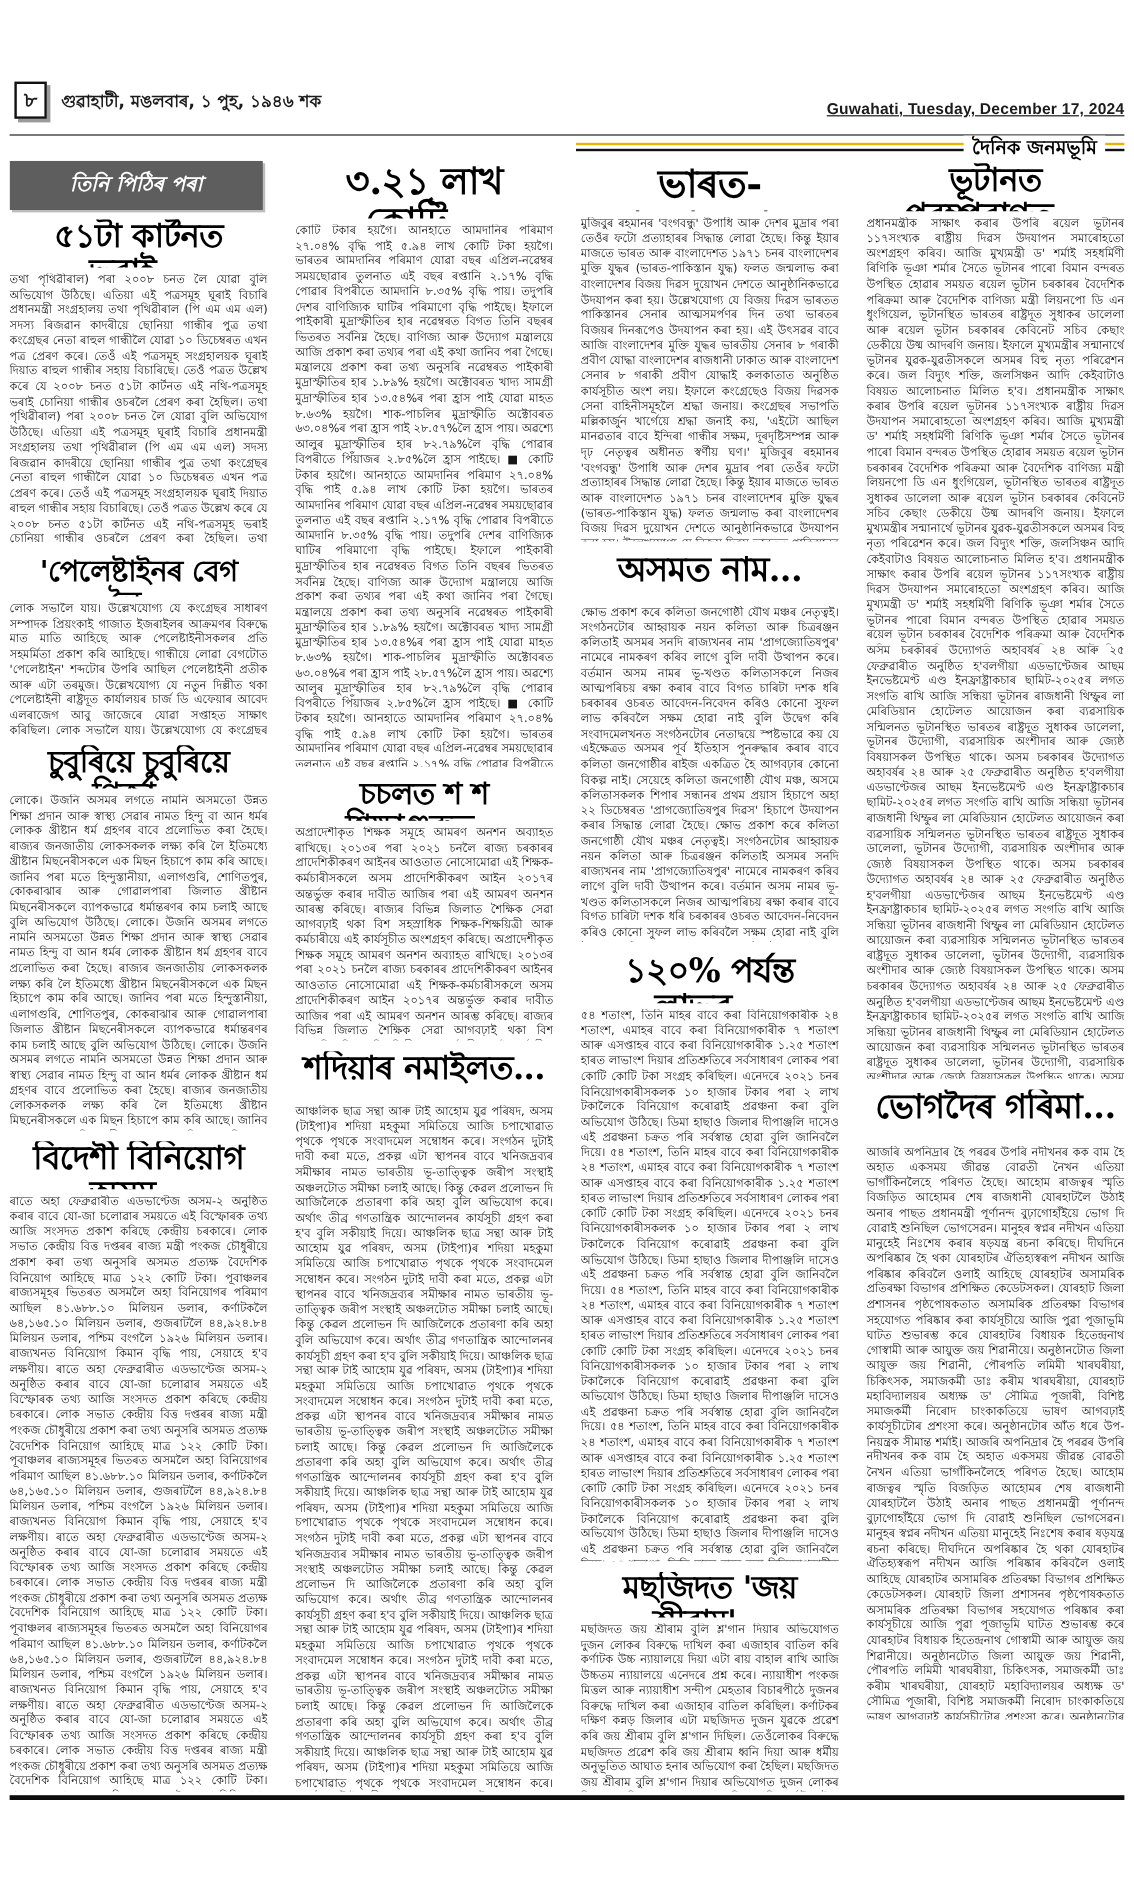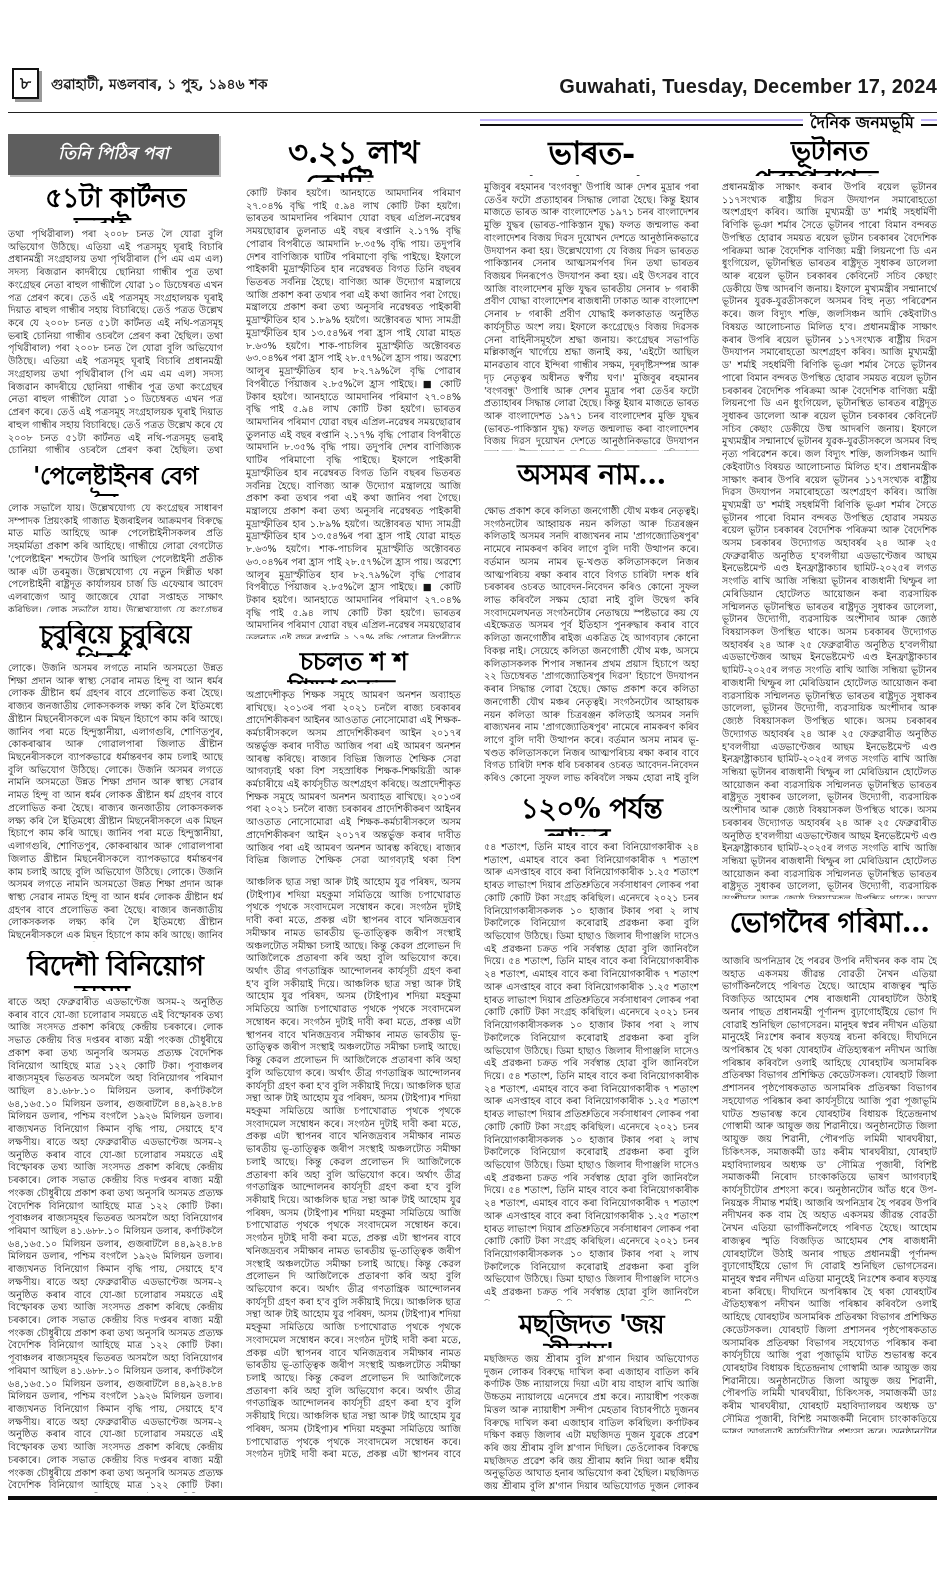--- a/index.html
+++ b/index.html
@@ -18,26 +18,26 @@
   .header-left { display:flex; align-items:flex-end; gap:12px; }
   .page-num-box {
     width:27px; height:31px; border:2px solid #111; background:#fff;
     box-shadow:3px 3px 0 #9a9a9a;
     display:flex; align-items:center; justify-content:center;
     font-family:"DejaVu Serif", serif; font-weight:bold; font-size:17px;
   }
   .dateline-as { font-size:14px; font-weight:bold; padding-bottom:2px; }
   .dateline-en {
     font-family:"Liberation Sans", sans-serif; font-weight:bold;
-    font-size:20px; padding-bottom:1px; letter-spacing:.2px;
+    font-size:13px; padding-bottom:1px; letter-spacing:.2px;text-decoration:underline;
   }
   .thin-rule { position:absolute; top:112px; left:8px; right:8px; border-top:1.5px solid #222; }
   .masthead-line {
     position:absolute; top:119px; left:480px; right:8px; height:7px;
-    border-top:2px solid #c4b5fd; border-bottom:2px solid #111;
+    border-top:2px solid #eab308; border-bottom:2px solid #111;
   }
   .masthead-text {
     position:absolute; right:16px; top:-8px; background:#fff; padding:0 7px;
     font-family:"DejaVu Serif", serif; font-weight:bold; font-size:16px; color:#000;
     line-height:1.2; white-space:nowrap;
   }
   
   .columns {
     position:absolute; top:134px; left:8px; right:8px; bottom:78px;
     display:flex; gap:23px; overflow:hidden;
@@ -109,31 +109,32 @@
     <section class="col">
       <article>
         <h2 class="headline" style="font-size:31px;height:46px">৩.২১ লাখ কোটি...</h2>
         <div class="body" style="height:452px">কোটি টকাৰ হয়গৈ। আনহাতে আমদানিৰ পৰিমাণ ২৭.০৪% বৃদ্ধি পাই ৫.৯৪ লাখ কোটি টকা হয়গৈ। ভাৰতৰ আমদানিৰ পৰিমাণ যোৱা বছৰ এপ্রিল-নৱেম্বৰ সময়ছোৱাৰ তুলনাত এই বছৰ ৰপ্তানি ২.১৭% বৃদ্ধি পোৱাৰ বিপৰীতে আমদানি ৮.৩৫% বৃদ্ধি পায়। তদুপৰি দেশৰ বাণিজ্যিক ঘাটিৰ পৰিমাণো বৃদ্ধি পাইছে। ইফালে পাইকাৰী মুদ্রাস্ফীতিৰ হাৰ নৱেম্বৰত বিগত তিনি বছৰৰ ভিতৰত সর্বনিম্ন হৈছে। বাণিজ্য আৰু উদ্যোগ মন্ত্রালয়ে আজি প্রকাশ কৰা তথ্যৰ পৰা এই কথা জানিব পৰা গৈছে। মন্ত্রালয়ে প্রকাশ কৰা তথ্য অনুসৰি নৱেম্বৰত পাইকাৰী মুদ্রাস্ফীতিৰ হাৰ ১.৮৯% হয়গৈ। অক্টোবৰত খাদ্য সামগ্রী মুদ্রাস্ফীতিৰ হাৰ ১৩.৫৪%ৰ পৰা হ্রাস পাই যোৱা মাহত ৮.৬৩% হয়গৈ। শাক-পাচলিৰ মুদ্রাস্ফীতি অক্টোবৰত ৬৩.০৪%ৰ পৰা হ্রাস পাই ২৮.৫৭%লৈ হ্রাস পায়। অৱশ্যে আলুৰ মুদ্রাস্ফীতিৰ হাৰ ৮২.৭৯%লৈ বৃদ্ধি পোৱাৰ বিপৰীতে পিঁয়াজৰ ২.৮৫%লৈ হ্রাস পাইছে। ■ কোটি টকাৰ হয়গৈ। আনহাতে আমদানিৰ পৰিমাণ ২৭.০৪% বৃদ্ধি পাই ৫.৯৪ লাখ কোটি টকা হয়গৈ। ভাৰতৰ আমদানিৰ পৰিমাণ যোৱা বছৰ এপ্রিল-নৱেম্বৰ সময়ছোৱাৰ তুলনাত এই বছৰ ৰপ্তানি ২.১৭% বৃদ্ধি পোৱাৰ বিপৰীতে আমদানি ৮.৩৫% বৃদ্ধি পায়। তদুপৰি দেশৰ বাণিজ্যিক ঘাটিৰ পৰিমাণো বৃদ্ধি পাইছে। ইফালে পাইকাৰী মুদ্রাস্ফীতিৰ হাৰ নৱেম্বৰত বিগত তিনি বছৰৰ ভিতৰত সর্বনিম্ন হৈছে। বাণিজ্য আৰু উদ্যোগ মন্ত্রালয়ে আজি প্রকাশ কৰা তথ্যৰ পৰা এই কথা জানিব পৰা গৈছে। মন্ত্রালয়ে প্রকাশ কৰা তথ্য অনুসৰি নৱেম্বৰত পাইকাৰী মুদ্রাস্ফীতিৰ হাৰ ১.৮৯% হয়গৈ। অক্টোবৰত খাদ্য সামগ্রী মুদ্রাস্ফীতিৰ হাৰ ১৩.৫৪%ৰ পৰা হ্রাস পাই যোৱা মাহত ৮.৬৩% হয়গৈ। শাক-পাচলিৰ মুদ্রাস্ফীতি অক্টোবৰত ৬৩.০৪%ৰ পৰা হ্রাস পাই ২৮.৫৭%লৈ হ্রাস পায়। অৱশ্যে আলুৰ মুদ্রাস্ফীতিৰ হাৰ ৮২.৭৯%লৈ বৃদ্ধি পোৱাৰ বিপৰীতে পিঁয়াজৰ ২.৮৫%লৈ হ্রাস পাইছে। ■ কোটি টকাৰ হয়গৈ। আনহাতে আমদানিৰ পৰিমাণ ২৭.০৪% বৃদ্ধি পাই ৫.৯৪ লাখ কোটি টকা হয়গৈ। ভাৰতৰ আমদানিৰ পৰিমাণ যোৱা বছৰ এপ্রিল-নৱেম্বৰ সময়ছোৱাৰ তুলনাত এই বছৰ ৰপ্তানি ২.১৭% বৃদ্ধি পোৱাৰ বিপৰীতে আমদানি ৮.৩৫% বৃদ্ধি পায়। তদুপৰি দেশৰ বাণিজ্যিক ঘাটিৰ পৰিমাণো বৃদ্ধি পাইছে। ইফালে পাইকাৰী মুদ্রাস্ফীতিৰ হাৰ নৱেম্বৰত বিগত তিনি বছৰৰ ভিতৰত সর্বনিম্ন হৈছে। বাণিজ্য আৰু উদ্যোগ মন্ত্রালয়ে আজি প্রকাশ কৰা তথ্যৰ পৰা এই কথা জানিব পৰা গৈছে। মন্ত্রালয়ে প্রকাশ কৰা তথ্য অনুসৰি নৱেম্বৰত পাইকাৰী মুদ্রাস্ফীতিৰ হাৰ ১.৮৯% হয়গৈ। অক্টোবৰত খাদ্য সামগ্রী মুদ্রাস্ফীতিৰ হাৰ ১৩.৫৪%ৰ পৰা হ্রাস পাই যোৱা মাহত ৮.৬৩% হয়গৈ। শাক-পাচলিৰ মুদ্রাস্ফীতি অক্টোবৰত ৬৩.০৪%ৰ পৰা হ্রাস পাই ২৮.৫৭%লৈ হ্রাস পায়। অৱশ্যে আলুৰ মুদ্রাস্ফীতিৰ হাৰ ৮২.৭৯%লৈ বৃদ্ধি পোৱাৰ বিপৰীতে পিঁয়াজৰ ২.৮৫%লৈ হ্রাস পাইছে। ■</div>
       </article>
       <article>
         <h2 class="headline" style="font-size:25px;height:36px">চচলত শ শ শিক্ষাগুৰুত...</h2>
         <div class="body" style="height:178px">অপ্রাদেশীকৃত শিক্ষক সমূহে আমৰণ অনশন অব্যাহত ৰাখিছে। ২০১৩ৰ পৰা ২০২১ চনলৈ ৰাজ্য চৰকাৰৰ প্রাদেশিকীকৰণ আইনৰ আওতাত নোসোমোৱা এই শিক্ষক-কর্মচাৰীসকলে অসম প্রাদেশিকীকৰণ আইন ২০১৭ৰ অন্তর্ভুক্ত কৰাৰ দাবীত আজিৰ পৰা এই আমৰণ অনশন আৰম্ভ কৰিছে। ৰাজ্যৰ বিভিন্ন জিলাত শৈক্ষিক সেৱা আগবঢ়াই থকা বিশ সহস্রাধিক শিক্ষক-শিক্ষয়িত্রী আৰু কর্মচাৰীয়ে এই কার্যসূচীত অংশগ্রহণ কৰিছে। অপ্রাদেশীকৃত শিক্ষক সমূহে আমৰণ অনশন অব্যাহত ৰাখিছে। ২০১৩ৰ পৰা ২০২১ চনলৈ ৰাজ্য চৰকাৰৰ প্রাদেশিকীকৰণ আইনৰ আওতাত নোসোমোৱা এই শিক্ষক-কর্মচাৰীসকলে অসম প্রাদেশিকীকৰণ আইন ২০১৭ৰ অন্তর্ভুক্ত কৰাৰ দাবীত আজিৰ পৰা এই আমৰণ অনশন আৰম্ভ কৰিছে। ৰাজ্যৰ বিভিন্ন জিলাত শৈক্ষিক সেৱা আগবঢ়াই থকা বিশ সহস্রাধিক শিক্ষক-শিক্ষয়িত্রী আৰু কর্মচাৰীয়ে এই কার্যসূচীত অংশগ্রহণ কৰিছে। অপ্রাদেশীকৃত শিক্ষক সমূহে আমৰণ অনশন অব্যাহত ৰাখিছে। ২০১৩ৰ পৰা ২০২১ চনলৈ ৰাজ্য চৰকাৰৰ প্রাদেশিকীকৰণ আইনৰ আওতাত নোসোমোৱা এই শিক্ষক-কর্মচাৰীসকলে অসম প্রাদেশিকীকৰণ আইন ২০১৭ৰ অন্তর্ভুক্ত কৰাৰ দাবীত আজিৰ পৰা এই আমৰণ অনশন আৰম্ভ কৰিছে। ৰাজ্যৰ বিভিন্ন জিলাত শৈক্ষিক সেৱা আগবঢ়াই থকা বিশ সহস্রাধিক শিক্ষক-শিক্ষয়িত্রী আৰু কর্মচাৰীয়ে এই কার্যসূচীত অংশগ্রহণ কৰিছে।</div>
       </article>
       <article>
+        <h2 class="headline" style="font-size:27px;height:40px">শদিয়াৰ নমাইলত...</h2>
         <div class="body" style="height:582px">আঞ্চলিক ছাত্র সন্থা আৰু টাই আহোম যুৱ পৰিষদ, অসম (টাইপা)ৰ শদিয়া মহকুমা সমিতিয়ে আজি চপাখোৱাত পৃথকে পৃথকে সংবাদমেল সম্বোধন কৰে। সংগঠন দুটাই দাবী কৰা মতে, প্রকল্প এটা স্থাপনৰ বাবে খনিজদ্রব্যৰ সমীক্ষাৰ নামত ভাৰতীয় ভূ-তাত্ত্বিক জৰীপ সংস্থাই অঞ্চলটোত সমীক্ষা চলাই আছে। কিন্তু কেৱল প্রলোভন দি আজিলৈকে প্রতাৰণা কৰি অহা বুলি অভিযোগ কৰে। অর্থাৎ তীব্র গণতান্ত্রিক আন্দোলনৰ কার্যসূচী গ্রহণ কৰা হ'ব বুলি সকীয়াই দিয়ে। আঞ্চলিক ছাত্র সন্থা আৰু টাই আহোম যুৱ পৰিষদ, অসম (টাইপা)ৰ শদিয়া মহকুমা সমিতিয়ে আজি চপাখোৱাত পৃথকে পৃথকে সংবাদমেল সম্বোধন কৰে। সংগঠন দুটাই দাবী কৰা মতে, প্রকল্প এটা স্থাপনৰ বাবে খনিজদ্রব্যৰ সমীক্ষাৰ নামত ভাৰতীয় ভূ-তাত্ত্বিক জৰীপ সংস্থাই অঞ্চলটোত সমীক্ষা চলাই আছে। কিন্তু কেৱল প্রলোভন দি আজিলৈকে প্রতাৰণা কৰি অহা বুলি অভিযোগ কৰে। অর্থাৎ তীব্র গণতান্ত্রিক আন্দোলনৰ কার্যসূচী গ্রহণ কৰা হ'ব বুলি সকীয়াই দিয়ে। আঞ্চলিক ছাত্র সন্থা আৰু টাই আহোম যুৱ পৰিষদ, অসম (টাইপা)ৰ শদিয়া মহকুমা সমিতিয়ে আজি চপাখোৱাত পৃথকে পৃথকে সংবাদমেল সম্বোধন কৰে। সংগঠন দুটাই দাবী কৰা মতে, প্রকল্প এটা স্থাপনৰ বাবে খনিজদ্রব্যৰ সমীক্ষাৰ নামত ভাৰতীয় ভূ-তাত্ত্বিক জৰীপ সংস্থাই অঞ্চলটোত সমীক্ষা চলাই আছে। কিন্তু কেৱল প্রলোভন দি আজিলৈকে প্রতাৰণা কৰি অহা বুলি অভিযোগ কৰে। অর্থাৎ তীব্র গণতান্ত্রিক আন্দোলনৰ কার্যসূচী গ্রহণ কৰা হ'ব বুলি সকীয়াই দিয়ে। আঞ্চলিক ছাত্র সন্থা আৰু টাই আহোম যুৱ পৰিষদ, অসম (টাইপা)ৰ শদিয়া মহকুমা সমিতিয়ে আজি চপাখোৱাত পৃথকে পৃথকে সংবাদমেল সম্বোধন কৰে। সংগঠন দুটাই দাবী কৰা মতে, প্রকল্প এটা স্থাপনৰ বাবে খনিজদ্রব্যৰ সমীক্ষাৰ নামত ভাৰতীয় ভূ-তাত্ত্বিক জৰীপ সংস্থাই অঞ্চলটোত সমীক্ষা চলাই আছে। কিন্তু কেৱল প্রলোভন দি আজিলৈকে প্রতাৰণা কৰি অহা বুলি অভিযোগ কৰে। অর্থাৎ তীব্র গণতান্ত্রিক আন্দোলনৰ কার্যসূচী গ্রহণ কৰা হ'ব বুলি সকীয়াই দিয়ে। আঞ্চলিক ছাত্র সন্থা আৰু টাই আহোম যুৱ পৰিষদ, অসম (টাইপা)ৰ শদিয়া মহকুমা সমিতিয়ে আজি চপাখোৱাত পৃথকে পৃথকে সংবাদমেল সম্বোধন কৰে। সংগঠন দুটাই দাবী কৰা মতে, প্রকল্প এটা স্থাপনৰ বাবে খনিজদ্রব্যৰ সমীক্ষাৰ নামত ভাৰতীয় ভূ-তাত্ত্বিক জৰীপ সংস্থাই অঞ্চলটোত সমীক্ষা চলাই আছে। কিন্তু কেৱল প্রলোভন দি আজিলৈকে প্রতাৰণা কৰি অহা বুলি অভিযোগ কৰে। অর্থাৎ তীব্র গণতান্ত্রিক আন্দোলনৰ কার্যসূচী গ্রহণ কৰা হ'ব বুলি সকীয়াই দিয়ে। আঞ্চলিক ছাত্র সন্থা আৰু টাই আহোম যুৱ পৰিষদ, অসম (টাইপা)ৰ শদিয়া মহকুমা সমিতিয়ে আজি চপাখোৱাত পৃথকে পৃথকে সংবাদমেল সম্বোধন কৰে। সংগঠন দুটাই দাবী কৰা মতে, প্রকল্প এটা স্থাপনৰ বাবে খনিজদ্রব্যৰ সমীক্ষাৰ নামত ভাৰতীয় ভূ-তাত্ত্বিক জৰীপ সংস্থাই অঞ্চলটোত সমীক্ষা চলাই আছে। কিন্তু কেৱল প্রলোভন দি আজিলৈকে প্রতাৰণা কৰি অহা বুলি অভিযোগ কৰে। অর্থাৎ তীব্র গণতান্ত্রিক আন্দোলনৰ কার্যসূচী গ্রহণ কৰা হ'ব বুলি সকীয়াই দিয়ে।</div>
       </article>
     </section>
 
     <section class="col">
       <article>
         <h2 class="headline" style="font-size:32px;height:40px">ভাৰত-বাংলাদেশে...</h2>
         <div class="body" style="height:270px">মুজিবুৰ ৰহমানৰ 'বংগবন্ধু' উপাধি আৰু দেশৰ মুদ্রাৰ পৰা তেওঁৰ ফটো প্রত্যাহাৰৰ সিদ্ধান্ত লোৱা হৈছে। কিন্তু ইয়াৰ মাজতে ভাৰত আৰু বাংলাদেশত ১৯৭১ চনৰ বাংলাদেশৰ মুক্তি যুদ্ধৰ (ভাৰত-পাকিস্তান যুদ্ধ) ফলত জন্মলাভ কৰা বাংলাদেশৰ বিজয় দিৱস দুয়োখন দেশতে আনুষ্ঠানিকভাৱে উদযাপন কৰা হয়। উল্লেখযোগ্য যে বিজয় দিৱস ভাৰতত পাকিস্তানৰ সেনাৰ আত্মসমর্পণৰ দিন তথা ভাৰতৰ বিজয়ৰ দিনৰূপেও উদযাপন কৰা হয়। এই উৎসৱৰ বাবে আজি বাংলাদেশৰ মুক্তি যুদ্ধৰ ভাৰতীয় সেনাৰ ৮ গৰাকী প্রবীণ যোদ্ধা বাংলাদেশৰ ৰাজধানী ঢাকাত আৰু বাংলাদেশ সেনাৰ ৮ গৰাকী প্রবীণ যোদ্ধাই কলকাতাত অনুষ্ঠিত কার্যসূচীত অংশ লয়। ইফালে কংগ্রেছেও বিজয় দিৱসক সেনা বাহিনীসমূহলৈ শ্রদ্ধা জনায়। কংগ্রেছৰ সভাপতি মল্লিকার্জুন খার্গেয়ে শ্রদ্ধা জনাই কয়, 'এইটো আছিল মানৱতাৰ বাবে ইন্দিৰা গান্ধীৰ সক্ষম, দূৰদৃষ্টিসম্পন্ন আৰু দৃঢ় নেতৃত্বৰ অধীনত স্বৰ্ণীয় ঘণ।' মুজিবুৰ ৰহমানৰ 'বংগবন্ধু' উপাধি আৰু দেশৰ মুদ্রাৰ পৰা তেওঁৰ ফটো প্রত্যাহাৰৰ সিদ্ধান্ত লোৱা হৈছে। কিন্তু ইয়াৰ মাজতে ভাৰত আৰু বাংলাদেশত ১৯৭১ চনৰ বাংলাদেশৰ মুক্তি যুদ্ধৰ (ভাৰত-পাকিস্তান যুদ্ধ) ফলত জন্মলাভ কৰা বাংলাদেশৰ বিজয় দিৱস দুয়োখন দেশতে আনুষ্ঠানিকভাৱে উদযাপন কৰা হয়। উল্লেখযোগ্য যে বিজয় দিৱস ভাৰতত পাকিস্তানৰ সেনাৰ আত্মসমর্পণৰ দিন তথা ভাৰতৰ বিজয়ৰ দিনৰূপেও উদযাপন কৰা হয়। এই উৎসৱৰ বাবে আজি বাংলাদেশৰ মুক্তি যুদ্ধৰ ভাৰতীয় সেনাৰ ৮ গৰাকী প্রবীণ যোদ্ধা বাংলাদেশৰ ৰাজধানী ঢাকাত আৰু বাংলাদেশ সেনাৰ ৮ গৰাকী প্রবীণ যোদ্ধাই কলকাতাত অনুষ্ঠিত কার্যসূচীত অংশ লয়। ইফালে কংগ্রেছেও বিজয় দিৱসক সেনা বাহিনীসমূহলৈ শ্রদ্ধা জনায়। কংগ্রেছৰ সভাপতি মল্লিকার্জুন খার্গেয়ে শ্রদ্ধা জনাই কয়, 'এইটো আছিল মানৱতাৰ বাবে ইন্দিৰা গান্ধীৰ সক্ষম, দূৰদৃষ্টিসম্পন্ন আৰু দৃঢ় নেতৃত্বৰ অধীনত স্বৰ্ণীয় ঘণ।'</div>
       </article>
       <article>
-        <h2 class="headline" style="font-size:28px;height:40px">অসমৰ নাম...</h2>
+        <h2 class="headline" style="font-size:28px;height:40px">অসমত নাম...</h2>
         <div class="body" style="height:280px">ক্ষোভ প্রকাশ কৰে কলিতা জনগোষ্ঠী যৌথ মঞ্চৰ নেতৃত্বই। সংগঠনটোৰ আহ্বায়ক নয়ন কলিতা আৰু চিত্রৰঞ্জন কলিতাই অসমৰ সনদি ৰাজ্যখনৰ নাম 'প্রাগজ্যোতিষপুৰ' নামেৰে নামকৰণ কৰিব লাগে বুলি দাবী উত্থাপন কৰে। বর্তমান অসম নামৰ ভূ-খণ্ডত কলিতাসকলে নিজৰ আত্মপৰিচয় ৰক্ষা কৰাৰ বাবে বিগত চাৰিটা দশক ধৰি চৰকাৰৰ ওচৰত আবেদন-নিবেদন কৰিও কোনো সুফল লাভ কৰিবলৈ সক্ষম হোৱা নাই বুলি উদ্বেগ কৰি সংবাদমেলখনত সংগঠনটোৰ নেতাদ্বয়ে স্পষ্টভাৱে কয় যে এইক্ষেত্রত অসমৰ পূর্ব ইতিহাস পুনৰুদ্ধাৰ কৰাৰ বাবে কলিতা জনগোষ্ঠীৰ ৰাইজ একত্রিত হৈ আগবঢ়াৰ কোনো বিকল্প নাই। সেয়েহে কলিতা জনগোষ্ঠী যৌথ মঞ্চ, অসমে কলিতাসকলক শিপাৰ সন্ধানৰ প্রথম প্রয়াস হিচাপে অহা ২২ ডিচেম্বৰত 'প্রাগজ্যোতিষপুৰ দিৱস' হিচাপে উদযাপন কৰাৰ সিদ্ধান্ত লোৱা হৈছে। ক্ষোভ প্রকাশ কৰে কলিতা জনগোষ্ঠী যৌথ মঞ্চৰ নেতৃত্বই। সংগঠনটোৰ আহ্বায়ক নয়ন কলিতা আৰু চিত্রৰঞ্জন কলিতাই অসমৰ সনদি ৰাজ্যখনৰ নাম 'প্রাগজ্যোতিষপুৰ' নামেৰে নামকৰণ কৰিব লাগে বুলি দাবী উত্থাপন কৰে। বর্তমান অসম নামৰ ভূ-খণ্ডত কলিতাসকলে নিজৰ আত্মপৰিচয় ৰক্ষা কৰাৰ বাবে বিগত চাৰিটা দশক ধৰি চৰকাৰৰ ওচৰত আবেদন-নিবেদন কৰিও কোনো সুফল লাভ কৰিবলৈ সক্ষম হোৱা নাই বুলি উদ্বেগ কৰি সংবাদমেলখনত সংগঠনটোৰ নেতাদ্বয়ে স্পষ্টভাৱে কয় যে এইক্ষেত্রত অসমৰ পূর্ব ইতিহাস পুনৰুদ্ধাৰ কৰাৰ বাবে কলিতা জনগোষ্ঠীৰ ৰাইজ একত্রিত হৈ আগবঢ়াৰ কোনো বিকল্প নাই। সেয়েহে কলিতা জনগোষ্ঠী যৌথ মঞ্চ, অসমে কলিতাসকলক শিপাৰ সন্ধানৰ প্রথম প্রয়াস হিচাপে অহা ২২ ডিচেম্বৰত 'প্রাগজ্যোতিষপুৰ দিৱস' হিচাপে উদযাপন কৰাৰ সিদ্ধান্ত লোৱা হৈছে।</div>
       </article>
       <article>
         <h2 class="headline" style="font-size:28px;height:42px">১২০% পর্যন্ত লাভৰ...</h2>
         <div class="body" style="height:460px">৫৪ শতাংশ, তিনি মাহৰ বাবে কৰা বিনিয়োগকাৰীক ২৪ শতাংশ, এমাহৰ বাবে কৰা বিনিয়োগকাৰীক ৭ শতাংশ আৰু এসপ্তাহৰ বাবে কৰা বিনিয়োগকাৰীক ১.২৫ শতাংশ হাৰত লাভাংশ দিয়াৰ প্রতিশ্রুতিৰে সর্বসাধাৰণ লোকৰ পৰা কোটি কোটি টকা সংগ্রহ কৰিছিল। এনেদৰে ২০২১ চনৰ বিনিয়োগকাৰীসকলক ১০ হাজাৰ টকাৰ পৰা ২ লাখ টকালৈকে বিনিয়োগ কৰোৱাই প্রৱঞ্চনা কৰা বুলি অভিযোগ উঠিছে। ডিমা হাছাও জিলাৰ দীপাঞ্জলি দাসেও এই প্রৱঞ্চনা চক্রত পৰি সর্বস্বান্ত হোৱা বুলি জানিবলৈ দিয়ে। ৫৪ শতাংশ, তিনি মাহৰ বাবে কৰা বিনিয়োগকাৰীক ২৪ শতাংশ, এমাহৰ বাবে কৰা বিনিয়োগকাৰীক ৭ শতাংশ আৰু এসপ্তাহৰ বাবে কৰা বিনিয়োগকাৰীক ১.২৫ শতাংশ হাৰত লাভাংশ দিয়াৰ প্রতিশ্রুতিৰে সর্বসাধাৰণ লোকৰ পৰা কোটি কোটি টকা সংগ্রহ কৰিছিল। এনেদৰে ২০২১ চনৰ বিনিয়োগকাৰীসকলক ১০ হাজাৰ টকাৰ পৰা ২ লাখ টকালৈকে বিনিয়োগ কৰোৱাই প্রৱঞ্চনা কৰা বুলি অভিযোগ উঠিছে। ডিমা হাছাও জিলাৰ দীপাঞ্জলি দাসেও এই প্রৱঞ্চনা চক্রত পৰি সর্বস্বান্ত হোৱা বুলি জানিবলৈ দিয়ে। ৫৪ শতাংশ, তিনি মাহৰ বাবে কৰা বিনিয়োগকাৰীক ২৪ শতাংশ, এমাহৰ বাবে কৰা বিনিয়োগকাৰীক ৭ শতাংশ আৰু এসপ্তাহৰ বাবে কৰা বিনিয়োগকাৰীক ১.২৫ শতাংশ হাৰত লাভাংশ দিয়াৰ প্রতিশ্রুতিৰে সর্বসাধাৰণ লোকৰ পৰা কোটি কোটি টকা সংগ্রহ কৰিছিল। এনেদৰে ২০২১ চনৰ বিনিয়োগকাৰীসকলক ১০ হাজাৰ টকাৰ পৰা ২ লাখ টকালৈকে বিনিয়োগ কৰোৱাই প্রৱঞ্চনা কৰা বুলি অভিযোগ উঠিছে। ডিমা হাছাও জিলাৰ দীপাঞ্জলি দাসেও এই প্রৱঞ্চনা চক্রত পৰি সর্বস্বান্ত হোৱা বুলি জানিবলৈ দিয়ে। ৫৪ শতাংশ, তিনি মাহৰ বাবে কৰা বিনিয়োগকাৰীক ২৪ শতাংশ, এমাহৰ বাবে কৰা বিনিয়োগকাৰীক ৭ শতাংশ আৰু এসপ্তাহৰ বাবে কৰা বিনিয়োগকাৰীক ১.২৫ শতাংশ হাৰত লাভাংশ দিয়াৰ প্রতিশ্রুতিৰে সর্বসাধাৰণ লোকৰ পৰা কোটি কোটি টকা সংগ্রহ কৰিছিল। এনেদৰে ২০২১ চনৰ বিনিয়োগকাৰীসকলক ১০ হাজাৰ টকাৰ পৰা ২ লাখ টকালৈকে বিনিয়োগ কৰোৱাই প্রৱঞ্চনা কৰা বুলি অভিযোগ উঠিছে। ডিমা হাছাও জিলাৰ দীপাঞ্জলি দাসেও এই প্রৱঞ্চনা চক্রত পৰি সর্বস্বান্ত হোৱা বুলি জানিবলৈ দিয়ে। ৫৪ শতাংশ, তিনি মাহৰ বাবে কৰা বিনিয়োগকাৰীক ২৪ শতাংশ, এমাহৰ বাবে কৰা বিনিয়োগকাৰীক ৭ শতাংশ আৰু এসপ্তাহৰ বাবে কৰা বিনিয়োগকাৰীক ১.২৫ শতাংশ হাৰত লাভাংশ দিয়াৰ প্রতিশ্রুতিৰে সর্বসাধাৰণ লোকৰ পৰা কোটি কোটি টকা সংগ্রহ কৰিছিল। এনেদৰে ২০২১ চনৰ বিনিয়োগকাৰীসকলক ১০ হাজাৰ টকাৰ পৰা ২ লাখ টকালৈকে বিনিয়োগ কৰোৱাই প্রৱঞ্চনা কৰা বুলি অভিযোগ উঠিছে। ডিমা হাছাও জিলাৰ দীপাঞ্জলি দাসেও এই প্রৱঞ্চনা চক্রত পৰি সর্বস্বান্ত হোৱা বুলি জানিবলৈ দিয়ে।</div>
       </article>
       <article>
         <h2 class="headline" style="font-size:26px;height:38px">মছজিদত 'জয় শ্রীৰাম'...</h2>
         <div class="body" style="height:146px">মছজিদত জয় শ্রীৰাম বুলি শ্ল'গান দিয়াৰ অভিযোগত দুজন লোকৰ বিৰুদ্ধে দাখিল কৰা এজাহাৰ বাতিল কৰি কর্ণাটক উচ্চ ন্যায়ালয়ে দিয়া এটা ৰায় বাহাল ৰাখি আজি উচ্চতম ন্যায়ালয়ে এনেদৰে প্রশ্ন কৰে। ন্যায়াধীশ পংকজ মিত্তল আৰু ন্যায়াধীশ সন্দীপ মেহতাৰ বিচাৰপীঠে দুজনৰ বিৰুদ্ধে দাখিল কৰা এজাহাৰ বাতিল কৰিছিল। কর্ণাটকৰ দক্ষিণ কন্নড় জিলাৰ এটা মছজিদত দুজন যুৱকে প্রৱেশ কৰি জয় শ্রীৰাম বুলি শ্ল'গান দিছিল। তেওঁলোকৰ বিৰুদ্ধে মছজিদত প্রৱেশ কৰি জয় শ্রীৰাম ধ্বনি দিয়া আৰু ধর্মীয় অনুভূতিত আঘাত হনাৰ অভিযোগ কৰা হৈছিল। মছজিদত জয় শ্রীৰাম বুলি শ্ল'গান দিয়াৰ অভিযোগত দুজন লোকৰ বিৰুদ্ধে দাখিল কৰা এজাহাৰ বাতিল কৰি কর্ণাটক উচ্চ ন্যায়ালয়ে দিয়া এটা ৰায় বাহাল ৰাখি আজি উচ্চতম ন্যায়ালয়ে এনেদৰে প্রশ্ন কৰে। ন্যায়াধীশ পংকজ মিত্তল আৰু ন্যায়াধীশ সন্দীপ মেহতাৰ বিচাৰপীঠে দুজনৰ বিৰুদ্ধে দাখিল কৰা এজাহাৰ বাতিল কৰিছিল। কর্ণাটকৰ দক্ষিণ কন্নড় জিলাৰ এটা মছজিদত দুজন যুৱকে প্রৱেশ কৰি জয় শ্রীৰাম বুলি শ্ল'গান দিছিল। তেওঁলোকৰ বিৰুদ্ধে মছজিদত প্রৱেশ কৰি জয় শ্রীৰাম ধ্বনি দিয়া আৰু ধর্মীয় অনুভূতিত আঘাত হনাৰ অভিযোগ কৰা হৈছিল।</div>
       </article>

